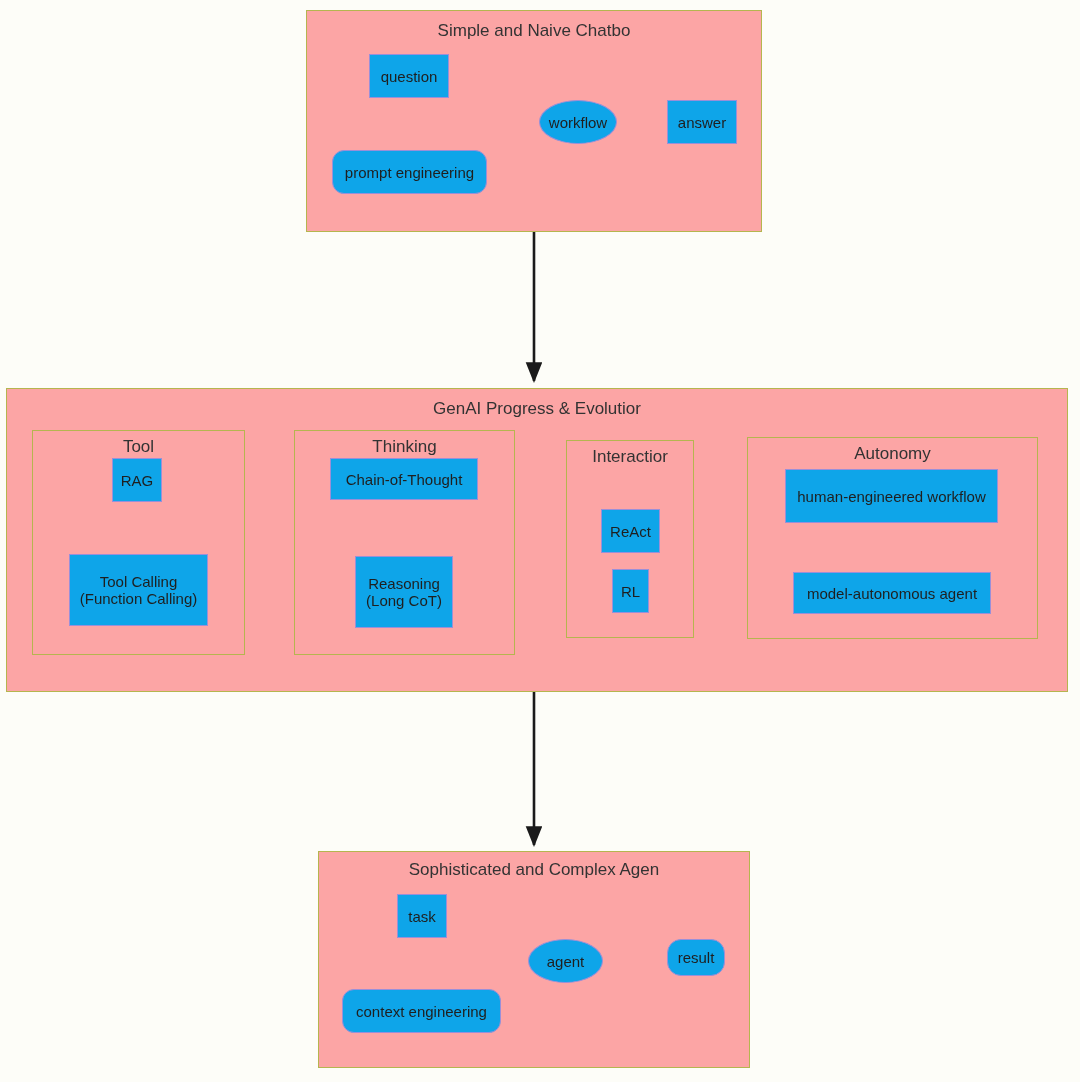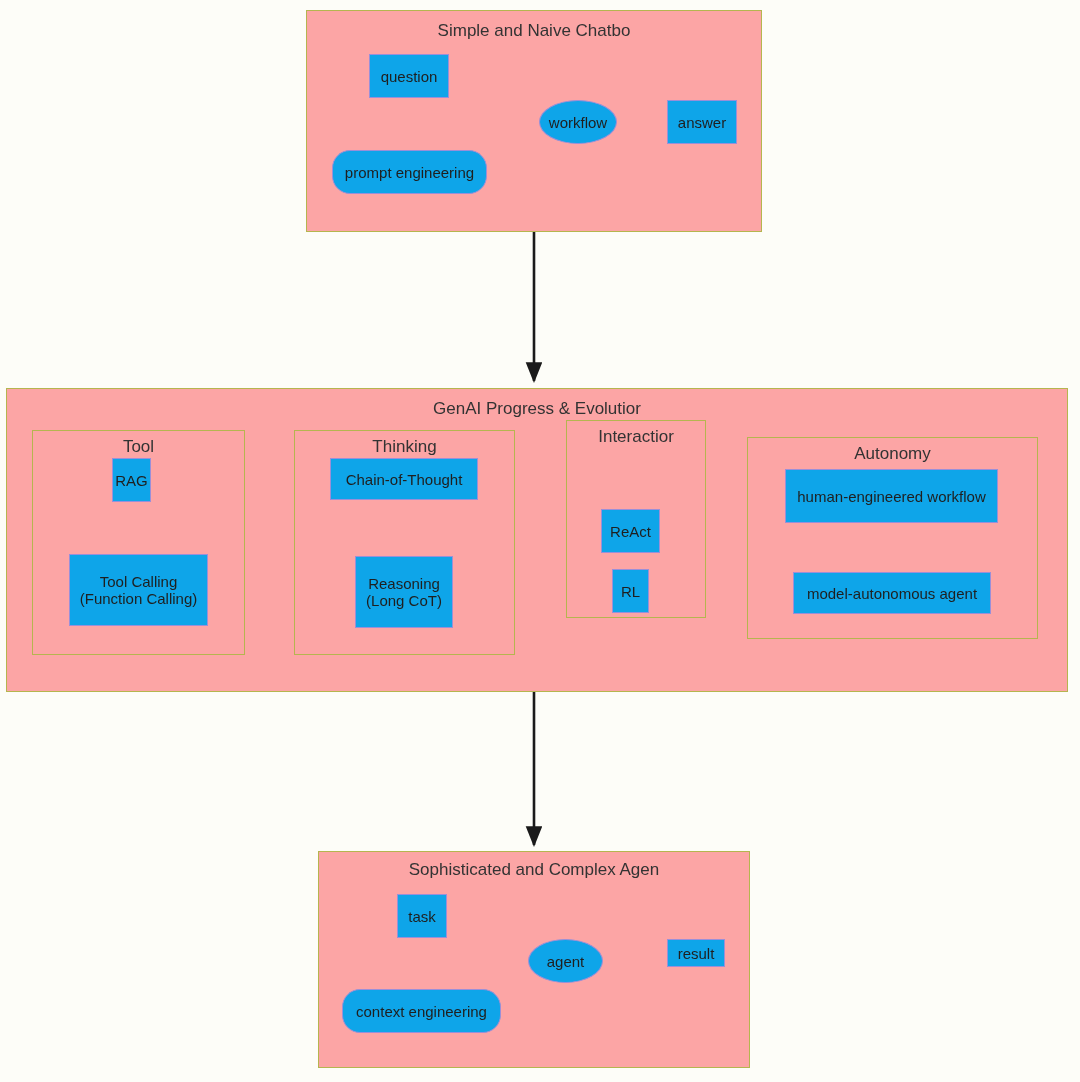--- a/index.html
+++ b/index.html
@@ -44,21 +44,21 @@
     background: #0ea5e9;
     border: 1.3px solid #9a8fd8;
     display: flex;
     flex-direction: column;
     align-items: center;
     justify-content: center;
     font-size: 15px;
     color: #1f1f1f;
     white-space: nowrap;
   }
-  .node.rounded { border-radius: 18px; }
+  .node.rounded { border-radius: 12px; }
   .node.stadium { border-radius: 50%/50%; }
   .node .line2 { }
   .node.overflow-text { overflow: visible; }
 
   svg.wire {
     position: absolute;
     left: 0; top: 0;
     width: 1080px;
     height: 1082px;
     pointer-events: none;
@@ -117,40 +117,40 @@
   <span>answer</span>
 </div>
 
 <div class="abs subgraph" style="left:6px; top:388px; width:1062px; height:304px;">
   <div class="subgraph-title" style="top:10px;">GenAI Progress &amp; Evolutior</div>
 </div>
 
 <div class="abs subgraph" style="left:32px; top:430px; width:213px; height:225px;">
   <div class="subgraph-title" style="top:6px;">Tool</div>
 </div>
-<div class="node" style="left:112px; top:458px; width:39px; height:44px;text-align:right;">
+<div class="node" style="left:112px; top:458px; width:50px; height:44px;text-align:right;">
   <span>RAG</span>
 </div>
 <div class="node" style="left:69px; top:554px; width:139px; height:72px;">
   <span>Tool Calling</span>
   <span class="line2">(Function Calling)</span>
 </div>
 
 <div class="abs subgraph" style="left:294px; top:430px; width:221px; height:225px;">
   <div class="subgraph-title" style="top:6px;">Thinking</div>
 </div>
 <div class="node" style="left:330px; top:458px; width:148px; height:42px;">
   <span>Chain-of-Thought</span>
 </div>
 <div class="node" style="left:355px; top:556px; width:98px; height:72px;">
   <span>Reasoning</span>
   <span class="line2">(Long CoT)</span>
 </div>
 
-<div class="abs subgraph" style="left:566px; top:420px; width:140px; height:198px;">
+<div class="abs subgraph" style="left:566px; top:440px; width:128px; height:198px;">
   <div class="subgraph-title" style="top:6px;">Interactior</div>
 </div>
 <div class="node" style="left:601px; top:473px; width:59px; height:44px;margin-top:36px;">
   <span>ReAct</span>
 </div>
 <div class="node" style="left:612px; top:569px; width:37px; height:44px;">
   <span>RL</span>
 </div>
 
 <div class="abs subgraph" style="left:747px; top:437px; width:291px; height:202px;">
@@ -172,15 +172,15 @@
 </div>
 
 <div class="node rounded" style="left:342px; top:989px; width:159px; height:44px;">
   <span>context engineering</span>
 </div>
 
 <div class="node stadium" style="left:528px; top:939px; width:75px; height:44px;align-items:center;">
   <span>agent</span>
 </div>
 
-<div class="node" style="left:667px; top:939px; width:58px; height:28px;">
+<div class="node" style="left:667px; top:939px; width:58px; height:37px;border-radius:14px;">
   <span>result</span>
 </div>
 
 </body></html>

